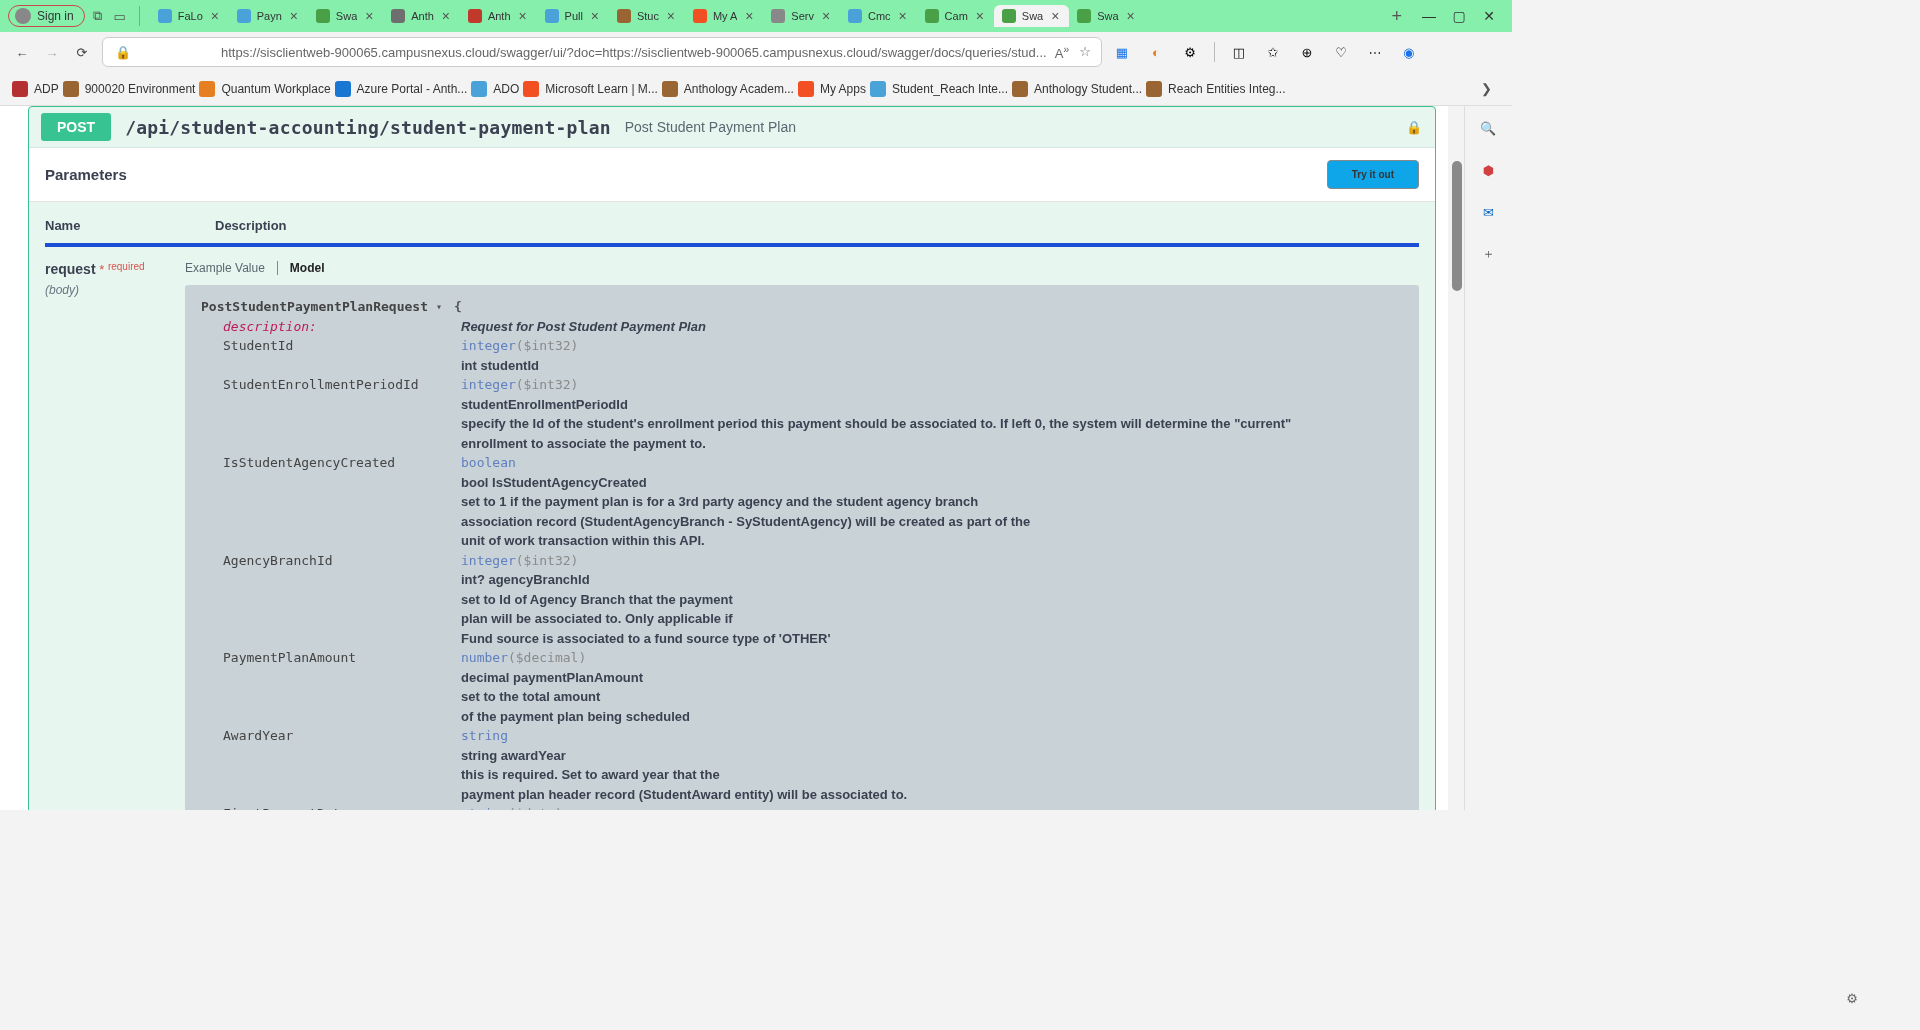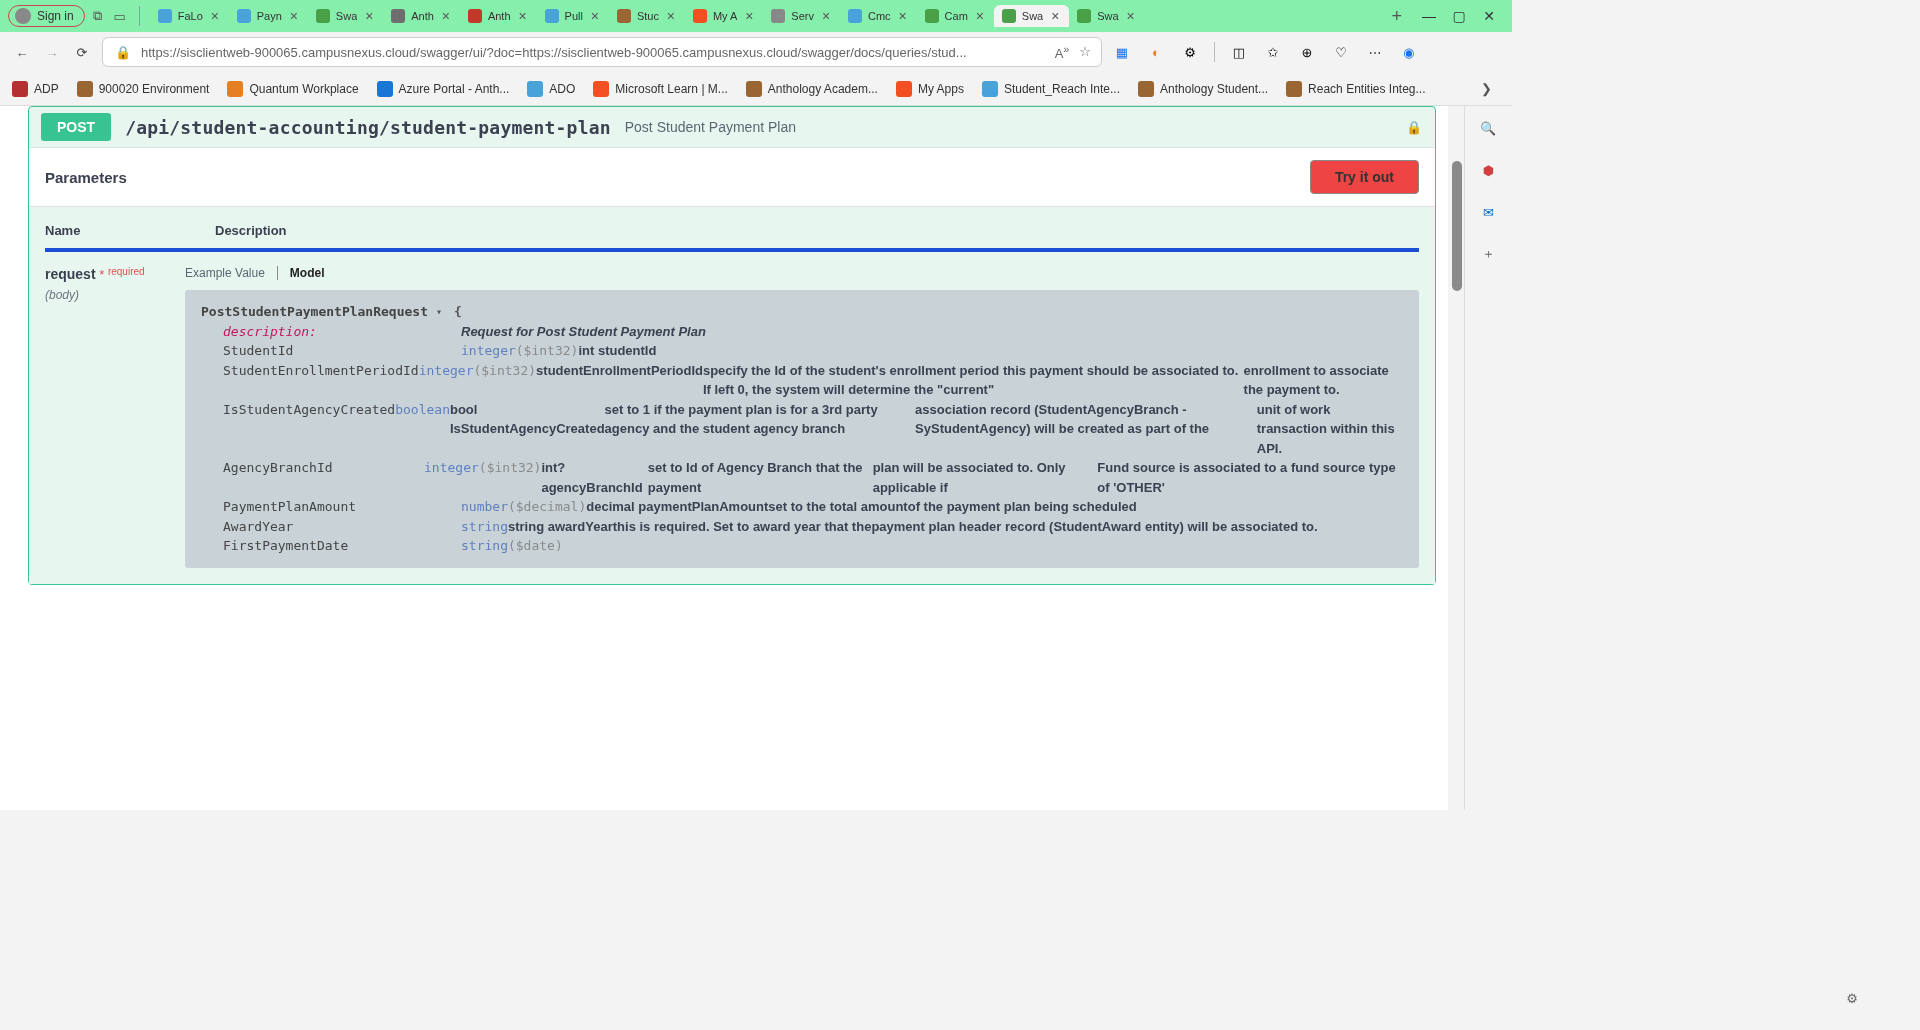--- a/index.html
+++ b/index.html
@@ -18,21 +18,21 @@
     .tab-favicon { width: 14px; height: 14px; flex-shrink: 0; border-radius: 3px; }
     .tab-close { width: 12px; height: 12px; color: #555; font-size: 14px; line-height: 12px; text-align: center; }
     .tab-label { overflow: hidden; text-overflow: ellipsis; }
     .window-controls { display: flex; gap: 16px; margin-left: auto; padding: 0 8px; color: #333; font-size: 14px; }
     .win-btn { width: 14px; height: 14px; display: inline-flex; align-items: center; justify-content: center; }
     .newtab-btn { font-size: 18px; color: #555; padding: 0 8px; }
 
     .browser-addrbar { height: 40px; background: #f3f3f3; display: flex; align-items: center; padding: 0 12px; gap: 10px; }
     .nav-arrow, .refresh-btn, .lock-icon { width: 20px; height: 20px; display: inline-flex; align-items: center; justify-content: center; color: #444; }
     .addr-input-wrap { flex: 1; height: 30px; background: #fff; border: 1px solid #ccc; border-radius: 6px; display: flex; align-items: center; padding: 0 10px; gap: 8px; max-width: 1000px; }
-    .addr-text { font-size: 13px; color: #666; white-space: nowrap; overflow: hidden; text-overflow: ellipsis; flex: 1; }
+    .addr-text { font-size: 13px; color: #666; white-space: nowrap; overflow: hidden; text-overflow: ellipsis; flex: 1; text-align: right; }
     .addr-right-icons { display: flex; gap: 10px; align-items: center; color: #666; }
     .browser-ext-icons { display: flex; gap: 14px; align-items: center; }
     .ext-ico { width: 20px; height: 20px; display: inline-flex; align-items: center; justify-content: center; }
 
     .browser-bookmarks { height: 34px; background: #f3f3f3; display: flex; align-items: center; padding: 0 12px; gap: 18px; border-bottom: 1px solid #ddd; }
     .bookmark { display: flex; align-items: center; gap: 6px; font-size: 12px; color: #333; white-space: nowrap; }
     .bm-ico { width: 16px; height: 16px; border-radius: 3px; flex-shrink: 0; }
     .bm-chevron { margin-left: auto; color: #555; padding: 0 8px; }
 
     .content-area { display: flex; height: calc(100% - 106px); }
@@ -48,21 +48,21 @@
     .swagger-wrap { padding: 0 28px 0 28px; height: 100%; overflow: hidden; }
     .opblock { border: 1px solid #38c492; border-radius: 4px; background: #e8f6f0; }
     .opblock-summary { display: flex; align-items: center; padding: 6px 12px; gap: 14px; border-bottom: 1px solid #d1e7df; }
     .method-badge { background: #38c492; color: #fff; font-weight: 700; padding: 6px 16px; border-radius: 3px; font-size: 14px; }
     .op-path { font-family: "Consolas", monospace; font-size: 18px; color: #3b4151; font-weight: 600; letter-spacing: .2px; }
     .op-summary-text { font-size: 14px; color: #5b6771; }
     .op-lock { margin-left: auto; color: #888; }
 
     .params-bar { display: flex; align-items: center; justify-content: space-between; padding: 12px 16px; background: #fff; border-bottom: 1px solid #e2e2e2; }
     .params-title { font-size: 15px; font-weight: 700; color: #3b4151; }
-    .tryout-btn { border: 1px solid #888; background: #ef4444; padding: 8px 24px; border-radius: 4px; font-size: 14px; font-weight: 600; color: #333; }
+    .tryout-btn { border: 1px solid #888; background: #0ea5e9; padding: 8px 24px; border-radius: 4px; font-size: 10px; font-weight: 600; color: #333; }
 
     .params-body { padding: 16px 16px; background: #e8f6f0; }
     .params-head { display: flex; gap: 80px; font-size: 13px; font-weight: 700; color: #3b4151; border-bottom: 4px solid #1d4ed8; padding-bottom: 10px; margin-bottom: 14px; }
     .col-name { width: 90px; }
 
     .param-row { display: flex; align-items: flex-start; gap: 40px; }
     .param-name-cell { width: 100px; }
     .param-name { font-size: 14px; font-weight: 700; color: #3b4151; }
     .req-star { color: #d9534f; }
     .req-label { color: #d9534f; font-size: 10px; vertical-align: top; }
@@ -77,21 +77,21 @@
     .model-box { background: #c9d3d7; border-radius: 3px; padding: 12px 16px; font-family: "Consolas", monospace; font-size: 13px; color: #333; line-height: 1.5; }
     .model-title { font-weight: 600; color: #444; display: inline-flex; align-items: center; gap: 8px; }
     .model-title .brace { color: #555; margin-left: 4px; }
     .caret-down { font-size: 10px; color: #555; }
     .model-line { display: flex; }
     .prop-name { width: 260px; color: #444; white-space: nowrap; padding-left: 22px; }
     .prop-type { color: #5f7fbf; }
     .prop-format { color: #8a8a8a; }
     .prop-desc { color: #3b4151; font-weight: 700; font-family: -apple-system, "Segoe UI", Arial, sans-serif; }
     .prop-desc-italic { color: #3b4151; font-weight: 700; font-style: italic; font-family: -apple-system, "Segoe UI", Arial, sans-serif; }
-    .desc-stack { display: flex; flex-direction: row; }
+    .desc-stack { display: flex; flex-direction: column; }
     .gear-corner { position: absolute; bottom: 8px; right: 56px; color: #666; }
   </style>
 </head>
 <body>
 
 <div class="browser-titlebar">
   <div class="signin-box">
     <span class="profile-icon"></span>
     <span class="signin-text">Sign in</span>
   </div>
@@ -193,21 +193,21 @@
     <span class="ext-ico">◫</span>
     <span class="ext-ico">✩</span>
     <span class="ext-ico">⊕</span>
     <span class="ext-ico">♡</span>
     <span class="ext-ico">⋯</span>
     <span class="ext-ico" style="color:#1a73e8">◉</span>
   </div>
 </div>
 
 <div class="browser-bookmarks">
-  <div id="bookmarks-row" style="display:flex;gap:18px;align-items:center;flex:1;overflow:hidden">
+  <div id="bookmarks-row" style="display:flex;gap:4px;align-items:center;flex:1;overflow:hidden">
       <div class="bookmark">
         <span class="bm-ico" style="background:#b53030"></span>
     <span>ADP</span>
       </div>
       <div class="bookmark">
         <span class="bm-ico" style="background:#996633"></span>
     <span>900020 Environment</span>
       </div>
       <div class="bookmark">
         <span class="bm-ico" style="background:#e67e22"></span>

